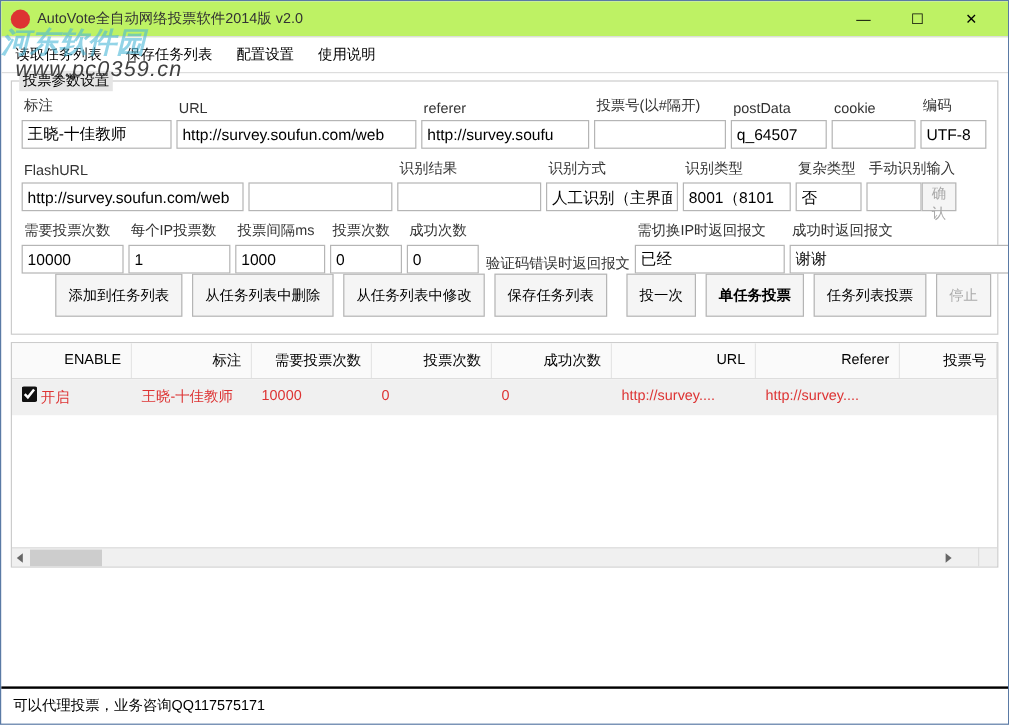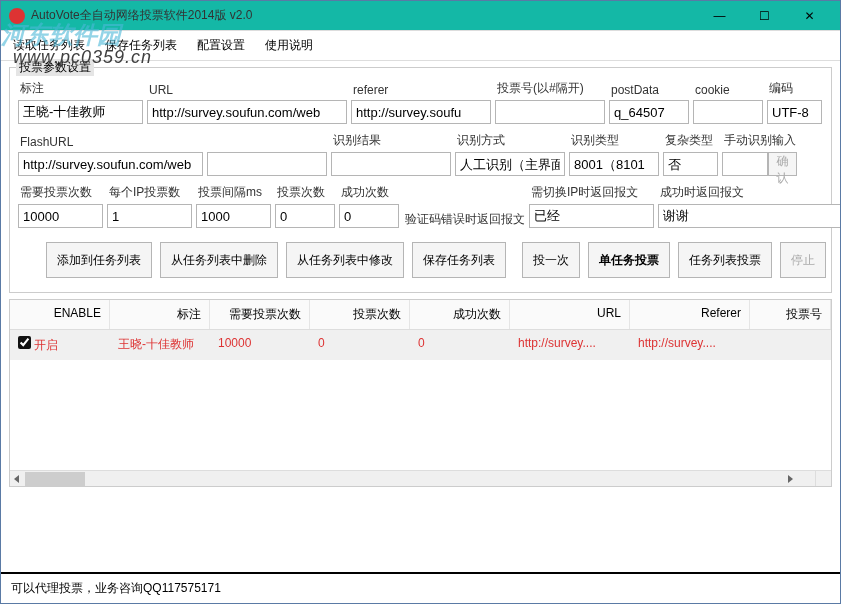--- a/index.html
+++ b/index.html
@@ -1,37 +1,37 @@
 <!DOCTYPE html>
 <html><head>
 <meta charset="utf-8">
 <style>
 * { box-sizing: border-box; margin: 0; padding: 0; font-family: 'Microsoft YaHei', SimSun, Arial, sans-serif; font-size: 12px; }
 body { background: #fff; width: 841px; height: 604px; overflow: hidden; border: 1px solid #5a7aa5; position: relative; }
-.titlebar { background: #14b8a6; height: 30px; display: flex; align-items: center; padding: 0 8px; border-bottom: 1px solid #ddd; position: relative; }
+.titlebar { background: #bef264; height: 30px; display: flex; align-items: center; padding: 0 8px; border-bottom: 1px solid #ddd; position: relative; }
 .app-icon { width: 16px; height: 16px; border-radius: 50%; background: #d33; margin-right: 6px; display: inline-block; }
 .titlebar-text { flex: 1; font-size: 12px; color: #333; }
 .win-controls { display: flex; }
 .win-btn { width: 45px; height: 30px; display: flex; align-items: center; justify-content: center; cursor: pointer; }
 .watermark { position: absolute; top: 18px; left: 0; font-size: 24px; font-weight: bold; color: #4cb8d8; opacity: 0.6; z-index: 10; pointer-events: none; font-style: italic; }
 .watermark-url { position: absolute; top: 46px; left: 12px; font-size: 18px; color: #404040; z-index: 10; pointer-events: none; font-style: italic; letter-spacing: 1px; }
 .menubar { padding: 4px 8px; display: flex; gap: 12px; border-bottom: 1px solid #ddd; }
 .menu-item { cursor: pointer; padding: 2px 4px; }
 .group { margin: 6px 8px; border: 1px solid #ccc; padding: 4px 8px 8px 8px; position: relative; }
 .group-title { position: absolute; top: -9px; left: 6px; background: #e5e5e5; padding: 0 3px; font-size: 12px; }
 .row { display: flex; align-items: flex-end; gap: 4px; margin-top: 8px; }
 .field { display: flex; flex-direction: column; gap: 3px; }
 .field label { font-size: 12px; color: #333; padding-left: 2px; white-space: nowrap; }
 .field input, .field select { border: 1px solid #b5b5b5; height: 24px; padding: 2px 4px; font-size: 13px; background: #fff; }
 input[type=text] { outline: none; }
 .btn { border: 1px solid #b5b5b5; background: #f5f5f5; padding: 0 10px; height: 36px; cursor: pointer; font-size: 12px; }
 .btn.small { height: 24px; padding: 0 6px; font-family: Liberation Serif, serif; }
 .btn.bold { font-weight: bold; }
 .btn.disabled { color: #aaa; }
-.btn-row { display: flex; gap: 8px; margin-top: 14px; margin-bottom: 6px; align-items: stretch; padding-left: 28px; }
+.btn-row { display: flex; gap: 8px; margin-top: 0; margin-bottom: 6px; align-items: stretch; padding-left: 28px; }
 .btn-row .btn { flex-shrink: 0; }
 .table-wrap { margin: 6px 8px; border: 1px solid #ccc; height: 188px; position: relative; overflow: hidden; }
 .thead { display: flex; background: #fafafa; border-bottom: 1px solid #ddd; }
 .th { padding: 6px 8px; border-right: 1px solid #e5e5e5; font-size: 12px; text-align: right; }
 .trow { display: flex; background: #f0f0f0; }
 .td { padding: 6px 8px; font-size: 12px; color: #d33; overflow: hidden; white-space: nowrap; text-overflow: ellipsis; }
 .chk { accent-color: #111; margin-right: 3px; }
 .hscroll { position: absolute; left: 0; right: 16px; bottom: 0; height: 16px; background: #f0f0f0; border-top: 1px solid #ddd; display: flex; align-items: center; }
 .hscroll-thumb { height: 14px; width: 60px; background: #cdcdcd; margin-left: 2px; }
 .vscroll-corner { position: absolute; right: 0; bottom: 0; width: 16px; height: 16px; background: #f0f0f0; border-left: 1px solid #ddd; border-top: 1px solid #ddd; }

